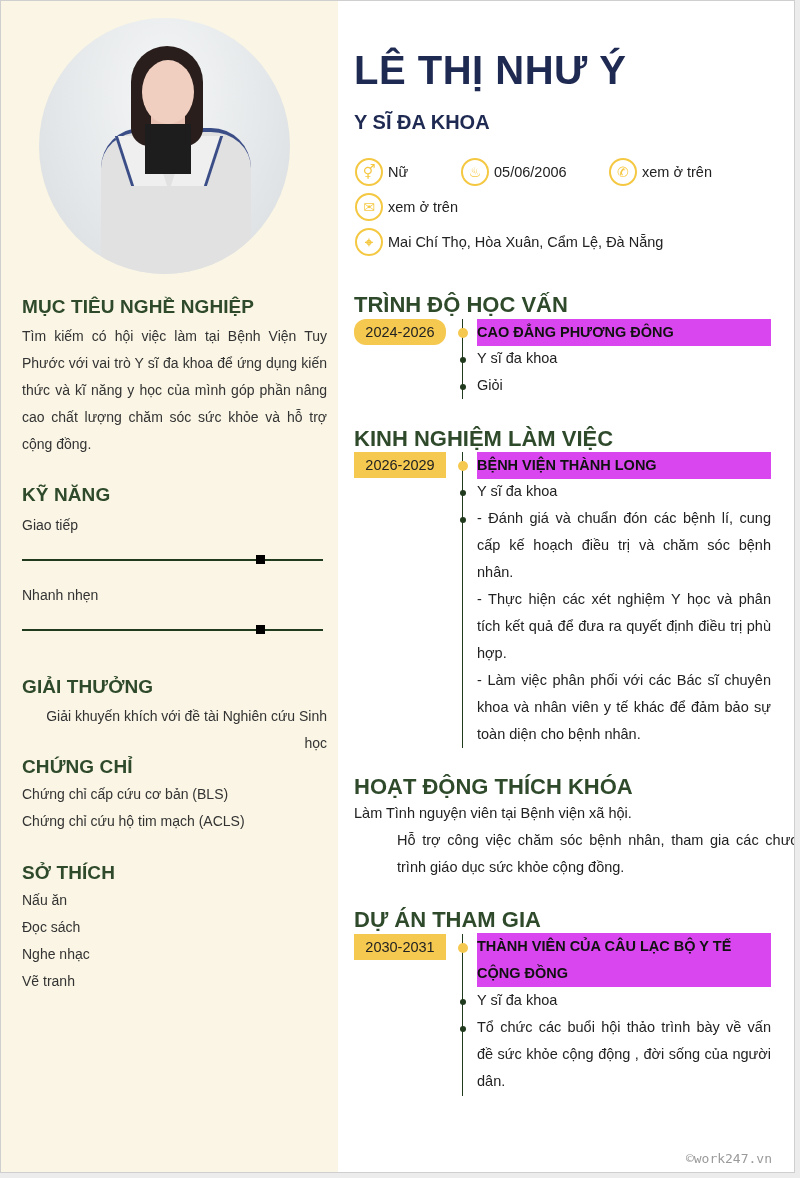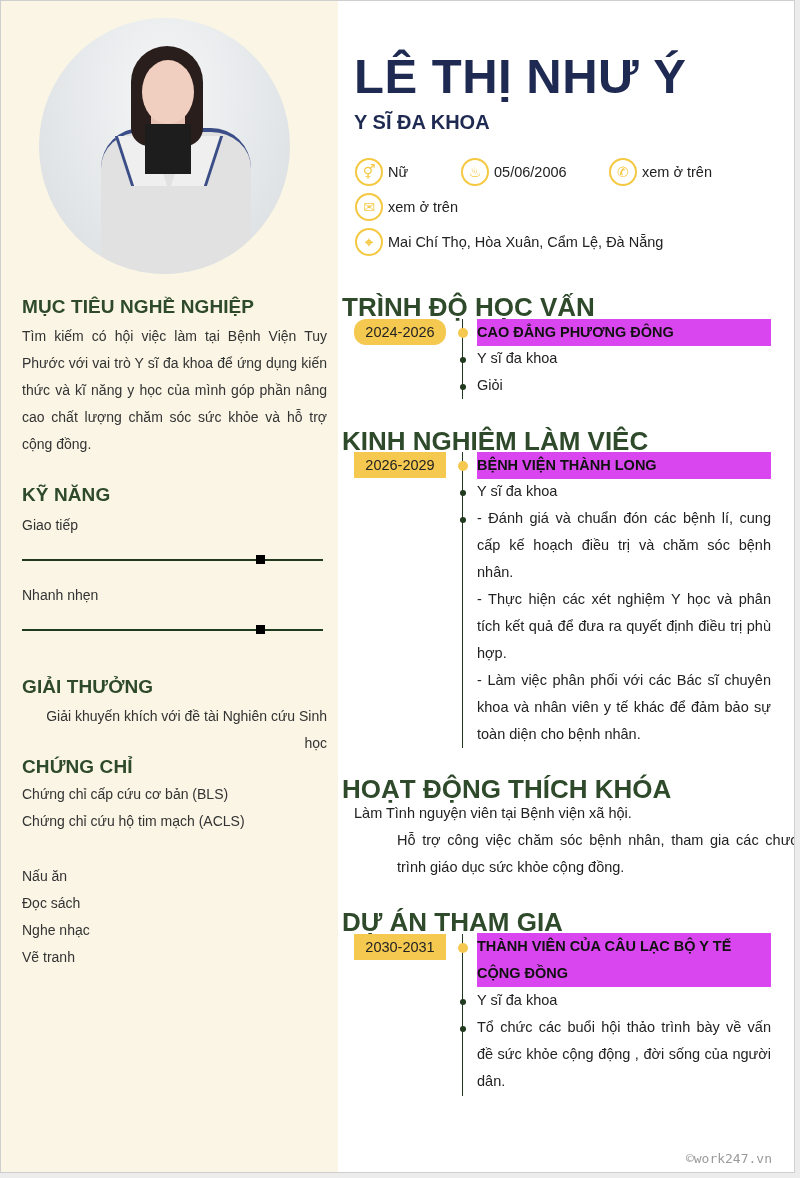--- a/index.html
+++ b/index.html
@@ -32,31 +32,31 @@
   .lsec h2 {
     font-size: 19px; font-weight: bold; color: #2e4a2b; letter-spacing: 0.1px;
     line-height: 24px;
   }
   .ltext { font-size: 14px; line-height: 27px; color: #333; text-align: justify; }
   .litem { font-size: 14px; line-height: 27px; color: #333; }
   .skill-name { font-size: 14px; color: #333; line-height: 20px; }
   .skill-bar { position: relative; height: 2px; background: #1f3a1c; width: 301px; margin-top: 24px; }
   .skill-knob { position: absolute; top: -4px; width: 9px; height: 9px; background: #000; }
 
-  .name { position: absolute; left: 16px; top: 47px; font-size: 49px; font-weight: bold; color: #1f2a52; letter-spacing: 0.5px; }
+  .name { position: absolute; left: 16px; top: 47px; font-size: 40px; font-weight: bold; color: #1f2a52; letter-spacing: 0.5px; }
   .title { position: absolute; left: 16px; top: 110px; font-size: 20px; font-weight: bold; color: #1f2a52; }
 
   .info { position: absolute; display: flex; align-items: center; font-size: 14.5px; color: #222; }
   .info-icon {
     width: 28px; height: 28px; border-radius: 50%; border: 2px solid #f5c842;
     display: flex; align-items: center; justify-content: center; margin-right: 5px;
     color: #f5c842; font-size: 14px; font-weight: bold; background: #fff;
   }
 
-  .rsec-title { position: absolute; left: 4px; font-size: 26px; font-weight: bold; color: #2e4a2b; }
+  .rsec-title { position: absolute; left: 16px; font-size: 22px; font-weight: bold; color: #2e4a2b; }
   .date-box {
     position: absolute; left: 16px; width: 92px; height: 26px; background: #f5c94f;
     font-size: 14.5px; color: #222; display: flex; align-items: center; justify-content: center;
   }
   .tl-line { position: absolute; left: 124px; width: 1px; background: #1f3a1c; }
   .tl-dot-big { position: absolute; left: 120px; width: 10px; height: 10px; border-radius: 50%; background: #f5c94f; }
   .tl-dot-small { position: absolute; left: 122px; width: 6px; height: 6px; border-radius: 50%; background: #1f3a1c; }
   .org-box {
     position: absolute; left: 139px; width: 294px; background: #d946ef;
     font-size: 14.5px; font-weight: bold; color: #111; line-height: 27px; padding-left: 0;
@@ -107,20 +107,21 @@
       <div class="litem" style="margin-top:4px;text-align:right;">Giải khuyến khích với đề tài Nghiên cứu Sinh học</div>
     </div>
 
     <div class="lsec" style="top:754px;">
       <h2>CHỨNG CHỈ</h2>
       <div class="litem" style="margin-top:2px;">Chứng chỉ cấp cứu cơ bản (BLS)</div>
       <div class="litem">Chứng chỉ cứu hộ tim mạch (ACLS)</div>
     </div>
 
     <div class="lsec" style="top:860px;">
+      <h2>SỞ THÍCH</h2>
       <div class="litem" style="margin-top:2px;">Nấu ăn</div>
       <div class="litem">Đọc sách</div>
       <div class="litem">Nghe nhạc</div>
       <div class="litem">Vẽ tranh</div>
     </div>
   </div>
 
   <div class="right">
     <div class="name">LÊ THỊ NHƯ Ý</div>
     <div class="title">Y SĨ ĐA KHOA</div>

